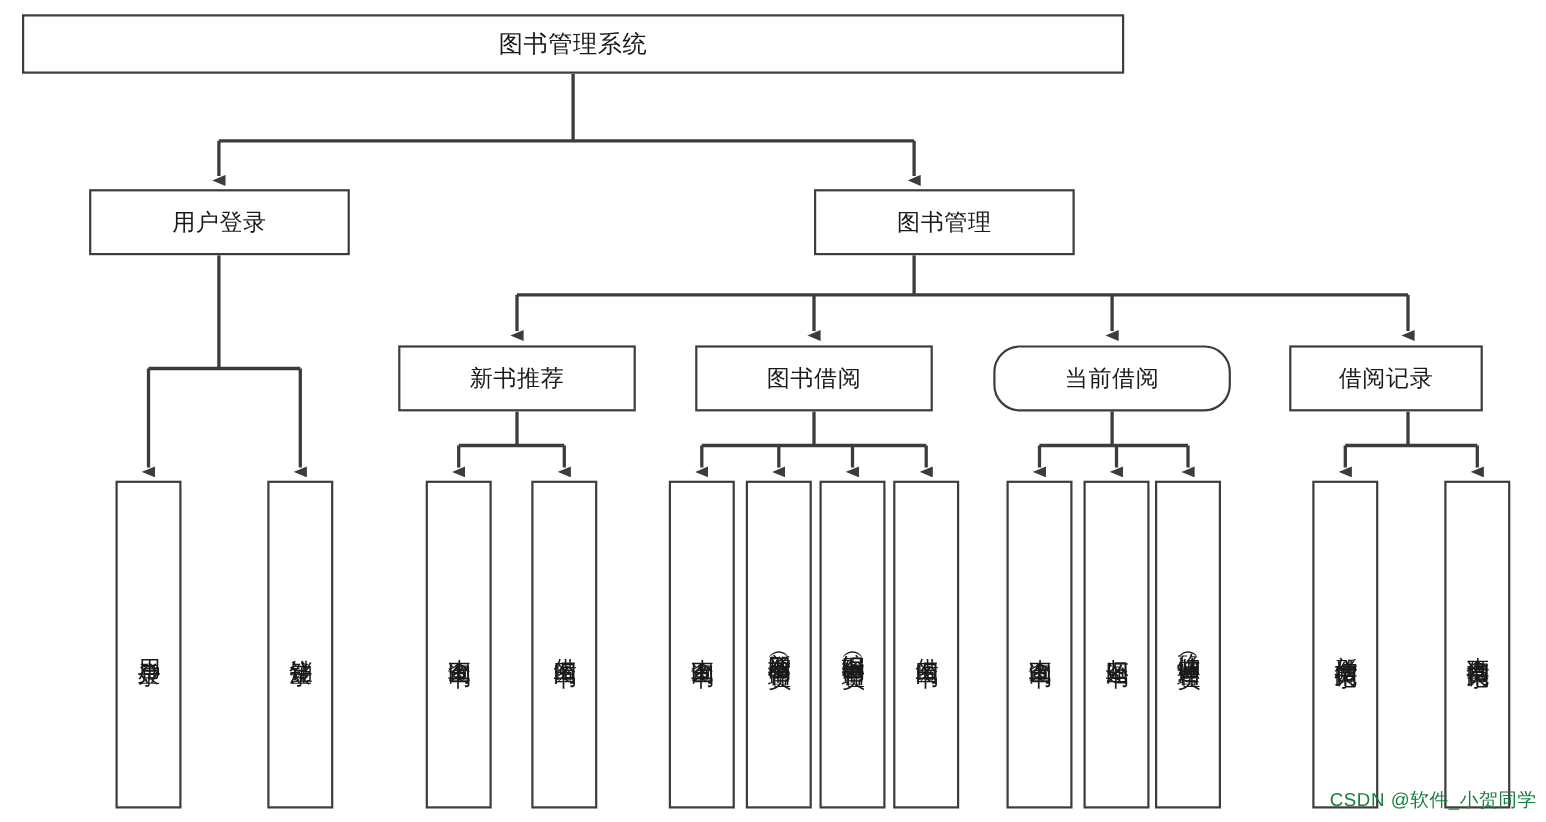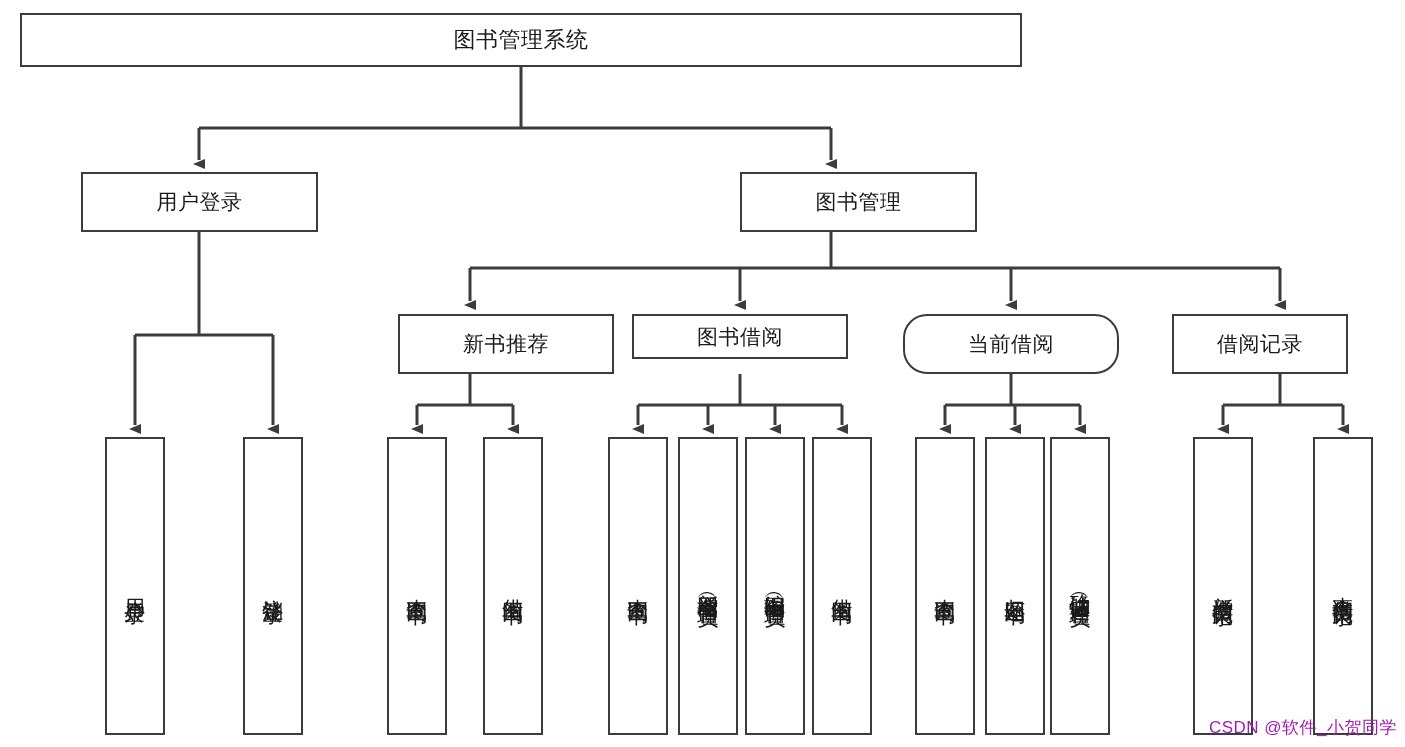--- a/index.html
+++ b/index.html
@@ -53,21 +53,21 @@
     white-space: nowrap;
   }
   .node.title {
     font-size: 22px;
   }
   .watermark {
     position: absolute;
     right: 8px;
     bottom: 8px;
     font-size: 17px;
-    color: #a21caf;
+    color: #15803d;
     letter-spacing: 0.5px;
     white-space: nowrap;
   }
 </style>
 </head>
 <body>
 
 <div id="canvas">
 
   <svg class="wires" viewBox="0 0 1405 747">
@@ -124,24 +124,24 @@
     <span>图书管理系统</span>
   </div>
 
   <div class="node h" style="left:81px; top:172px; width:237px; height:60px;">
     <span>用户登录</span>
   </div>
   <div class="node h" style="left:712px; top:172px; width:237px; height:60px;margin-left:28px;">
     <span>图书管理</span>
   </div>
 
-  <div class="node h" style="left:362px; top:314px; width:216px; height:60px;margin-left:36px;">
+  <div class="node h" style="left:362px; top:314px; width:216px; height:60px;">
     <span>新书推荐</span>
   </div>
-  <div class="node h" style="left:632px; top:314px; width:216px; height:45px;">
+  <div class="node h" style="left:632px; top:314px; width:216px; height:60px;">
     <span>图书借阅</span>
   </div>
   <div class="node h" style="left:903px; top:314px; width:216px; height:60px;border-radius:24px;">
     <span>当前借阅</span>
   </div>
   <div class="node h" style="left:1172px; top:314px; width:176px; height:60px;">
     <span>借阅记录</span>
   </div>
 
   <div class="node v" style="left:105px; top:437px; width:60px; height:298px;">

